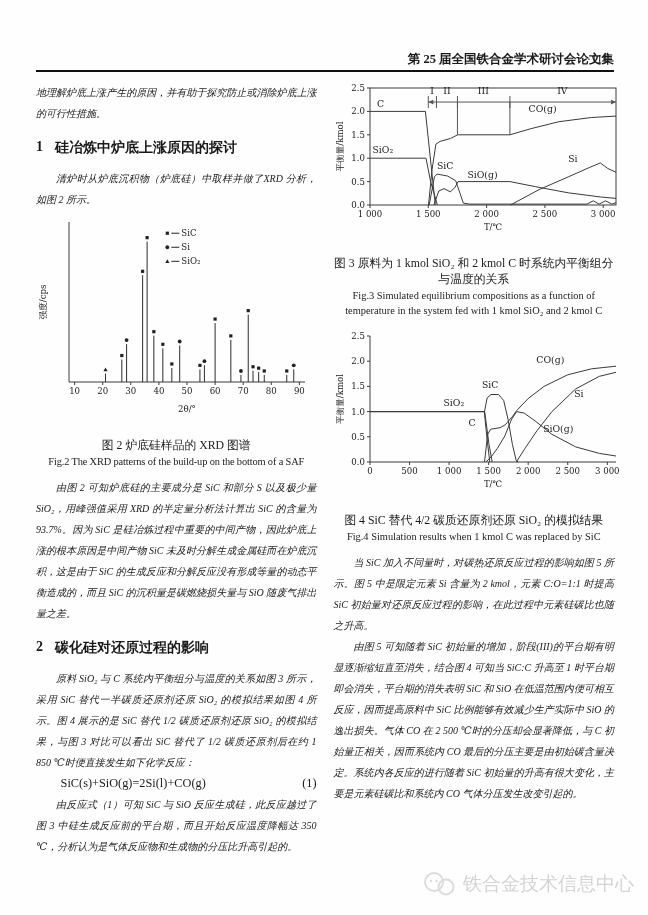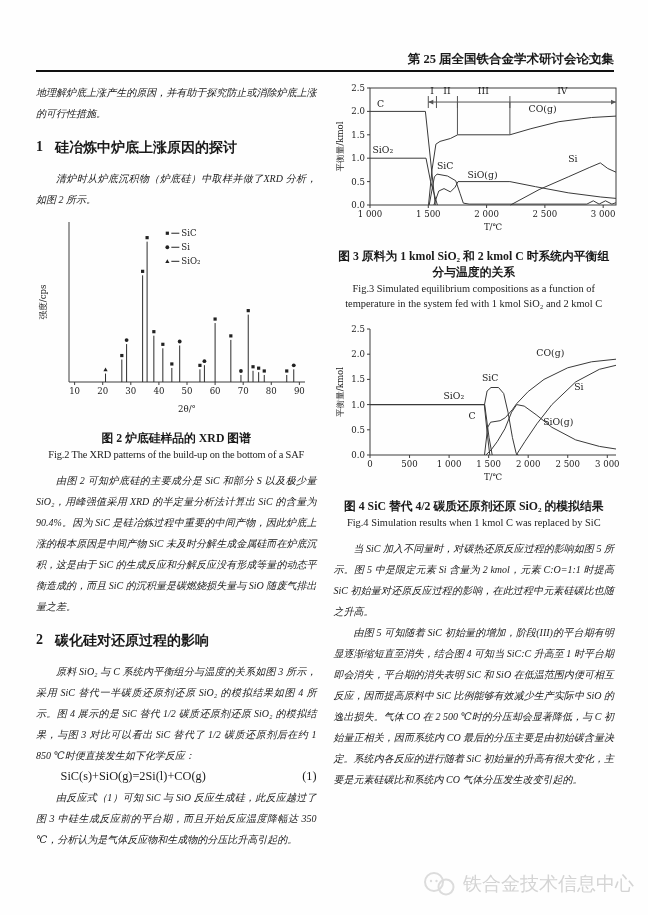--- a/index.html
+++ b/index.html
@@ -8,21 +8,21 @@
   .header{position:absolute;top:50px;left:36px;right:34px;height:20px;
           border-bottom:2px solid #111;}
   .header-title{text-align:right;font-weight:bold;font-size:12.5px;line-height:18px;font-family:Liberation Serif, serif;}
   .page-num{position:absolute;right:2px;top:2px;font-size:12px;}
   .columns{position:absolute;top:82px;left:36px;right:34px;display:flex;gap:17px;}
   .col{flex:1;min-width:0;}
   .para{font-size:10px;line-height:21px;text-align:justify;margin:0 0 0 0;font-style:italic;}
   .indent{text-indent:2em;}
   .sec-head{display:flex;gap:12px;font-size:14px;font-weight:bold;margin:15px 0 11px 0;}
   .figure{text-align:center;margin:6px 0 8px 0;}
-  .cap-cn{font-weight:bold;font-size:11.8px;line-height:16px;margin-top:12px;}
+  .cap-cn{font-weight:normal;font-size:11.8px;line-height:16px;margin-top:19px;}
   .cap-en{font-size:10.4px;line-height:15px;margin-top:1px;color:#222;}
   .nowrap{white-space:nowrap;letter-spacing:-0.15px;}
   .equation{display:flex;justify-content:space-between;font-size:12.3px;line-height:21px;}
   .equation .formula{margin-left:2em;}
   .watermark{position:absolute;right:14px;bottom:16px;display:flex;align-items:flex-start;gap:6px;
              color:#d4d4d4;font-size:19px;font-family:"Liberation Sans","DejaVu Sans",sans-serif;}
   svg text{font-family:"DejaVu Serif","Liberation Serif",serif;}
 </style>
 </head>
 <body>
@@ -116,21 +116,21 @@
               <line x1="134.33333333333334" y1="31.26315789473682" x2="142.33333333333334" y2="31.26315789473682" stroke="#222"></line>
               <text x="144.33333333333334" y="34.26315789473682" style="font-size:8.6px;fill:#1a1a1a">Si</text>
               <polygon points="130.33333333333334,43.29824561403507 128.23333333333335,46.99824561403507 132.43333333333334,46.99824561403507" fill="#222"></polygon>
               <line x1="134.33333333333334" y1="45.29824561403507" x2="142.33333333333334" y2="45.29824561403507" stroke="#222"></line>
               <text x="144.33333333333334" y="48.29824561403507" style="font-size:8.6px;fill:#1a1a1a">SiO₂</text>
             </svg></div>
         <div class="cap-cn">图 2 炉底硅样品的 XRD 图谱</div>
         <div class="cap-en nowrap">Fig.2 The XRD patterns of the build-up on the bottom of a SAF</div>
       </div>
 
-      <p class="para indent">由图 2 可知炉底硅的主要成分是 SiC 和部分 S 以及极少量 SiO₂，用峰强值采用 XRD 的半定量分析法计算出 SiC 的含量为 90.4%。因为 SiC 是硅冶炼过程中重要的中间产物，因此炉底上涨的根本原因是中间产物 SiC 未及时分解生成金属硅而在炉底沉积，这是由于 SiC 的生成反应和分解反应没有形成等量的动态平衡造成的，而且 SiC 的沉积量是碳燃烧损失量与 SiO 随废气排出量之差。</p>
+      <p class="para indent">由图 2 可知炉底硅的主要成分是 SiC 和部分 S 以及极少量 SiO₂，用峰强值采用 XRD 的半定量分析法计算出 SiC 的含量为 93.7%。因为 SiC 是硅冶炼过程中重要的中间产物，因此炉底上涨的根本原因是中间产物 SiC 未及时分解生成金属硅而在炉底沉积，这是由于 SiC 的生成反应和分解反应没有形成等量的动态平衡造成的，而且 SiC 的沉积量是碳燃烧损失量与 SiO 随废气排出量之差。</p>
 
       <div class="sec-head">
         <span>2</span>
         <span>碳化硅对还原过程的影响</span>
       </div>
 
       <p class="para indent">原料 SiO₂ 与 C 系统内平衡组分与温度的关系如图 3 所示，采用 SiC 替代一半碳质还原剂还原 SiO₂ 的模拟结果如图 4 所示。图 4 展示的是 SiC 替代 1/2 碳质还原剂还原 SiO₂ 的模拟结果，与图 3 对比可以看出 SiC 替代了 1/2 碳质还原剂后在约 1 850 ℃时便直接发生如下化学反应：</p>
 
       <div class="equation">
         <span class="formula">SiC(s)+SiO(g)=2Si(l)+CO(g)</span>

